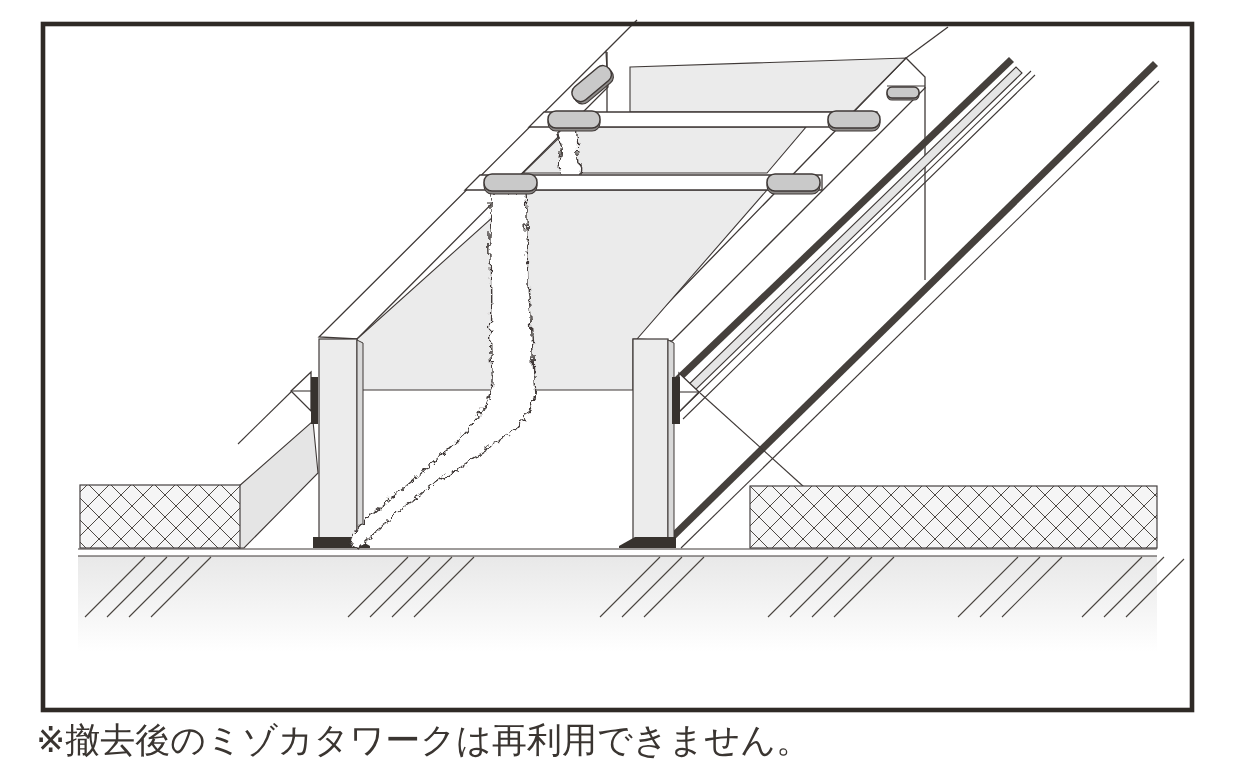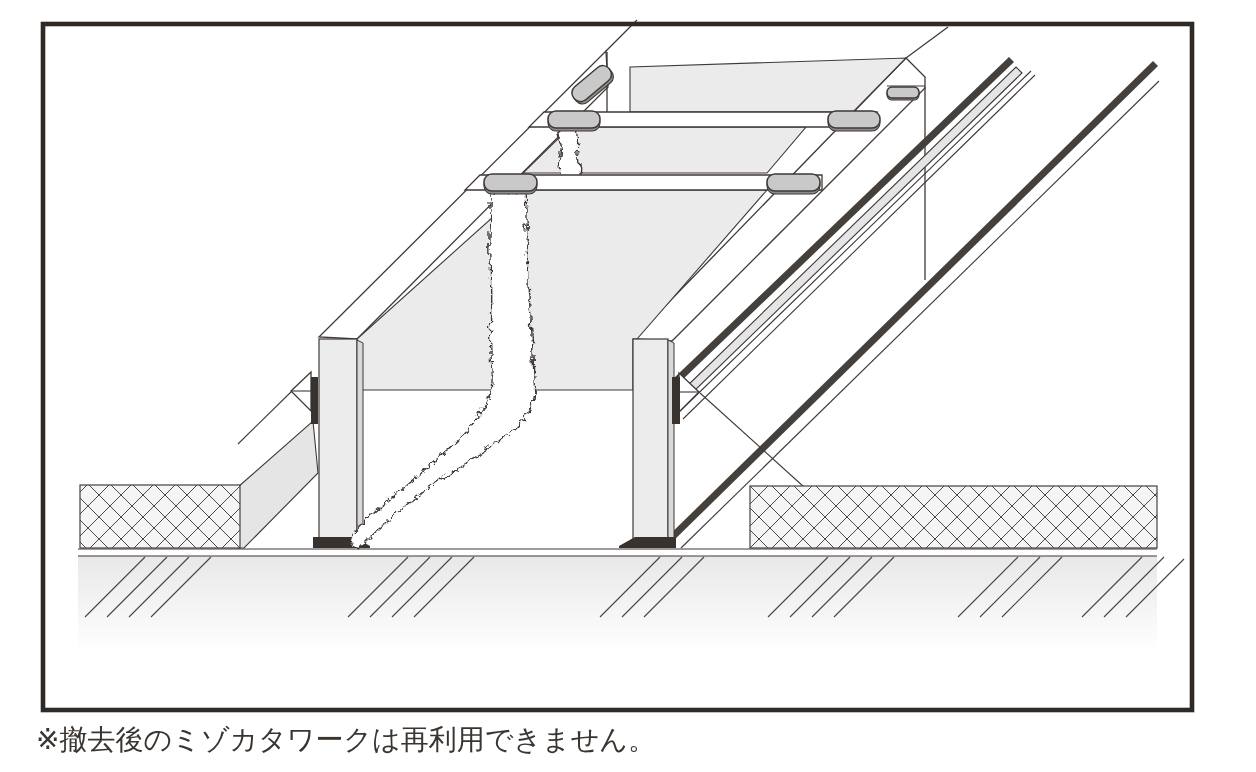--- a/index.html
+++ b/index.html
@@ -4,21 +4,21 @@
 <style>
   :root{
     --ink:#3f3937; --frame:#2f2a26; --dark:#45403c; --base-dark:#37322e;
     --panel:#ebebeb; --rail-gray:#e5e5e5; --post:#ececec; --post-side:#d9d9d9;
     --soil:#e8e8e8; --hatch-bg:#f5f5f5; --pad:#c9c9c9; --pad-lip:#8e8b89; --paper:#ffffff;
   }
   html,body{margin:0;padding:0;background:var(--paper);}
   .page{position:relative;width:1256px;height:772px;background:var(--paper);
         font-family:"Liberation Sans","DejaVu Sans",sans-serif;overflow:hidden;}
   .figure-svg{position:absolute;left:0;top:0;}
-  .caption{position:absolute;left:36px;top:720px;font-size:28px;line-height:40px;
+  .caption{position:absolute;left:36px;top:720px;font-size:35px;line-height:40px;
            color:#3a3531;letter-spacing:0px;white-space:nowrap;}
   .ln{stroke:var(--ink);stroke-width:1.3;fill:none;}
   .lnt{stroke:var(--ink);stroke-width:1.1;fill:none;}
   .fw{fill:#fff;stroke:var(--ink);stroke-width:1.3;}
   .fpanel{fill:var(--panel);stroke:var(--ink);stroke-width:1.1;}
   .fgray{fill:var(--rail-gray);stroke:var(--ink);stroke-width:1.1;}
   .fpost{fill:var(--post);stroke:var(--ink);stroke-width:1.2;}
   .fside{fill:var(--post-side);stroke:var(--ink);stroke-width:1;}
   .fdark{fill:var(--dark);stroke:none;}
   .fbase{fill:var(--base-dark);stroke:none;}

